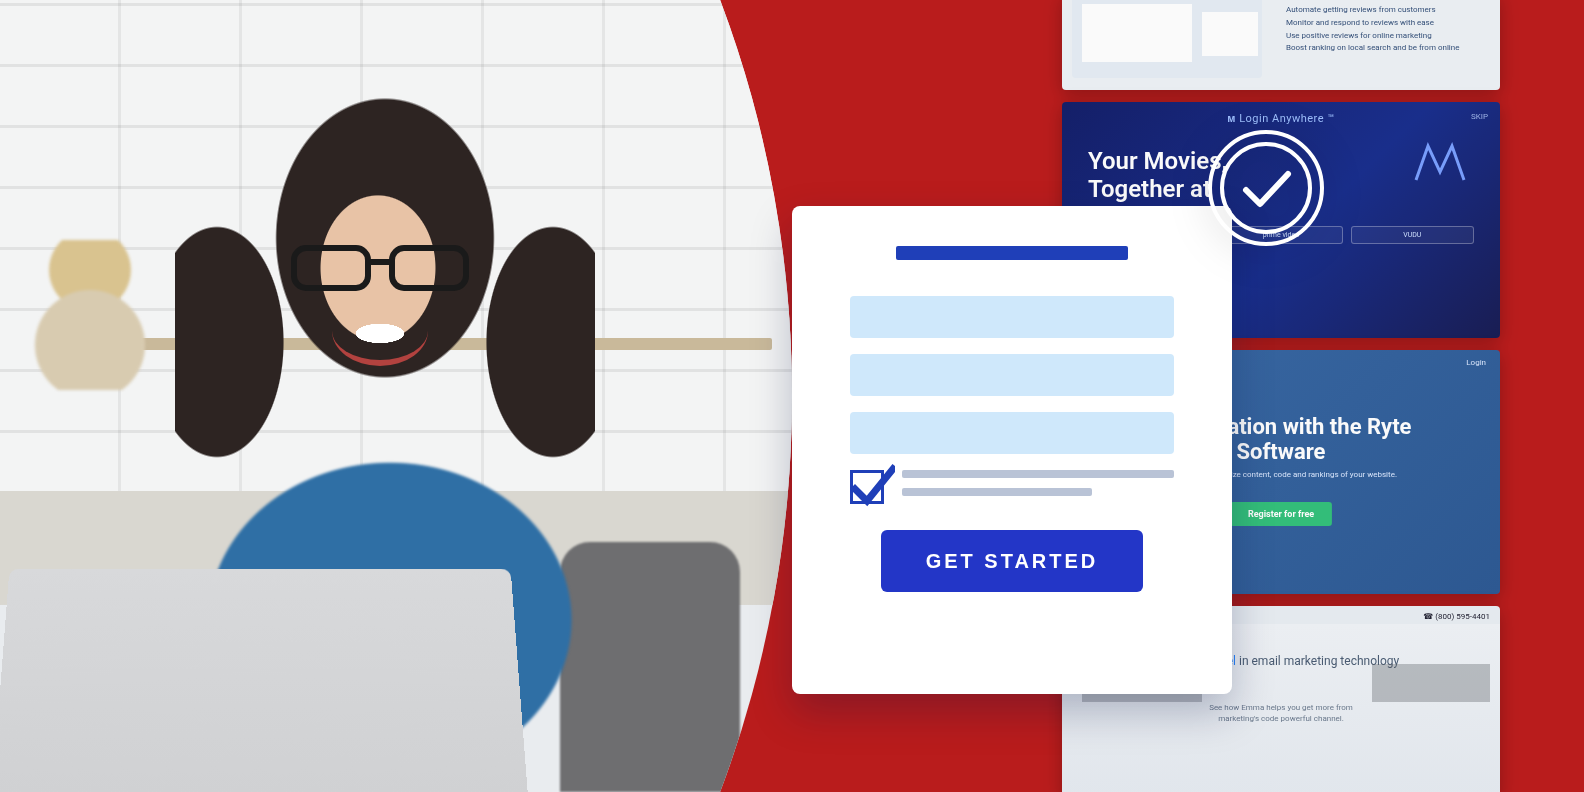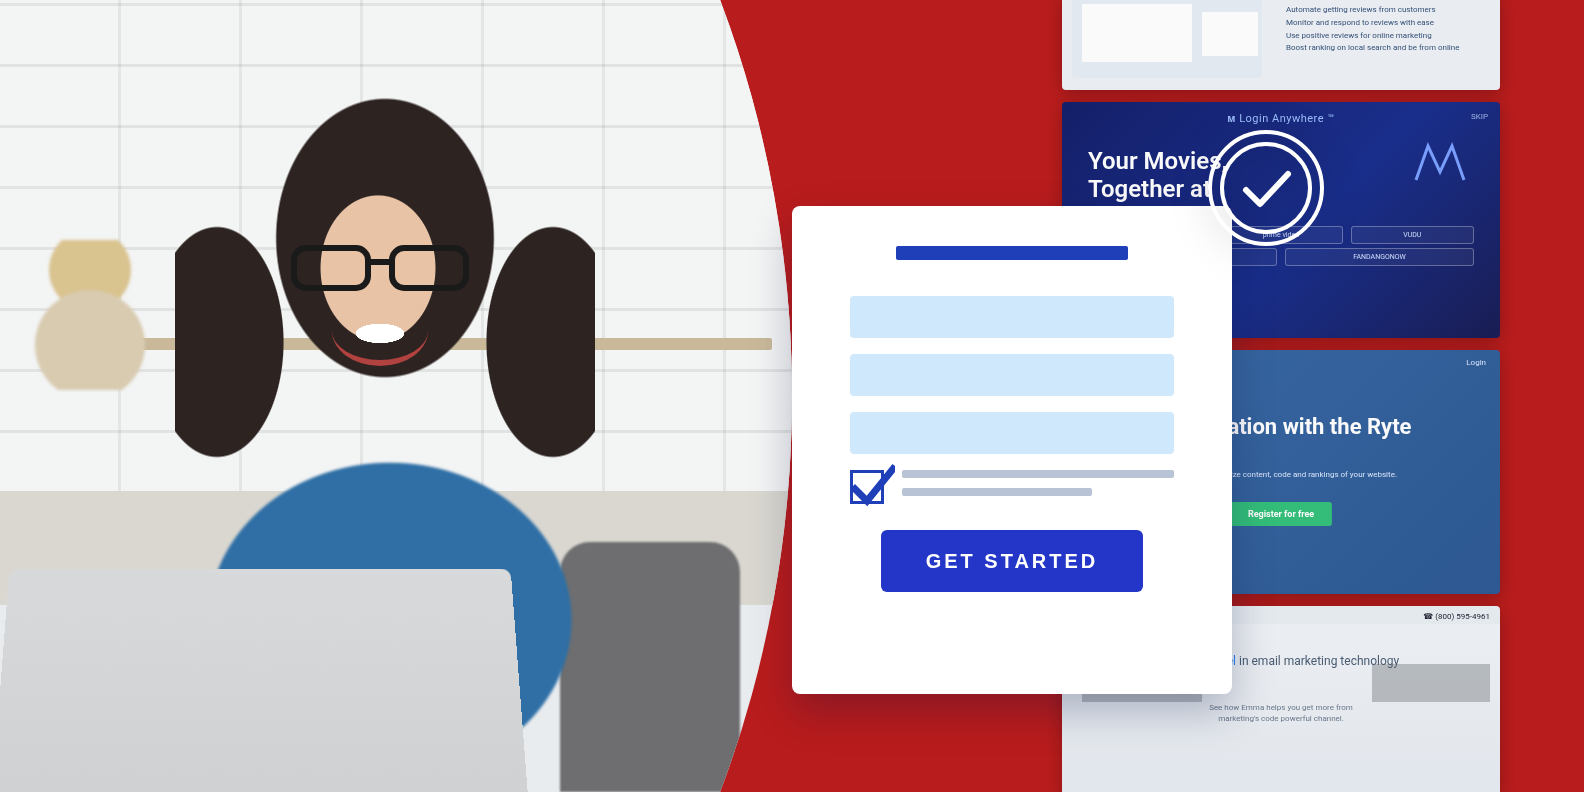--- a/index.html
+++ b/index.html
@@ -211,43 +211,40 @@
             <g fill="none" stroke="#7aa0ff" stroke-width="3">
               <path d="M8 48 L20 14 L32 40 L44 14 L56 48"></path>
             </g>
           </svg>
       </div>
       <div class="logos">
         <div class="pill">iTunes</div>
         <div class="pill">prime video</div>
         <div class="pill">VUDU</div>
       </div>
-      <div class="logos" style="top:146px">
-        <div class="pill">Google Play</div>
-        <div class="pill">FANDANGONOW</div>
-      </div>
       <div class="cta">GET STARTED</div>
       <div class="acc">
         <span>Have an account? </span>
         <a href="#">Sign in</a>
       </div>
     </div>
 
     <div class="card card3">
       <div class="login">Login</div>
       <div class="headline">
         <div>Optimization with the Ryte</div>
+        <div>Software</div>
       </div>
       <div class="sub">Analyze and optimize content, code and rankings of your website.</div>
       <div class="cta">Register for free</div>
       <div class="foot">www.ryte.com</div>
     </div>
 
     <div class="card card4">
-      <div class="topbar">☎ <span>(800) 595-4961</span></div>
+      <div class="topbar">☎ <span>(800) 595-4401</span></div>
       <div class="hero">
         <div class="hands"></div>
         <div class="title">
           <span>The </span>
           <span class="em">next level</span>
           <span> in email marketing technology</span>
         </div>
         <div class="copy">
           <div>See how Emma helps you get more from</div>
           <div>marketing's code powerful channel.</div>

